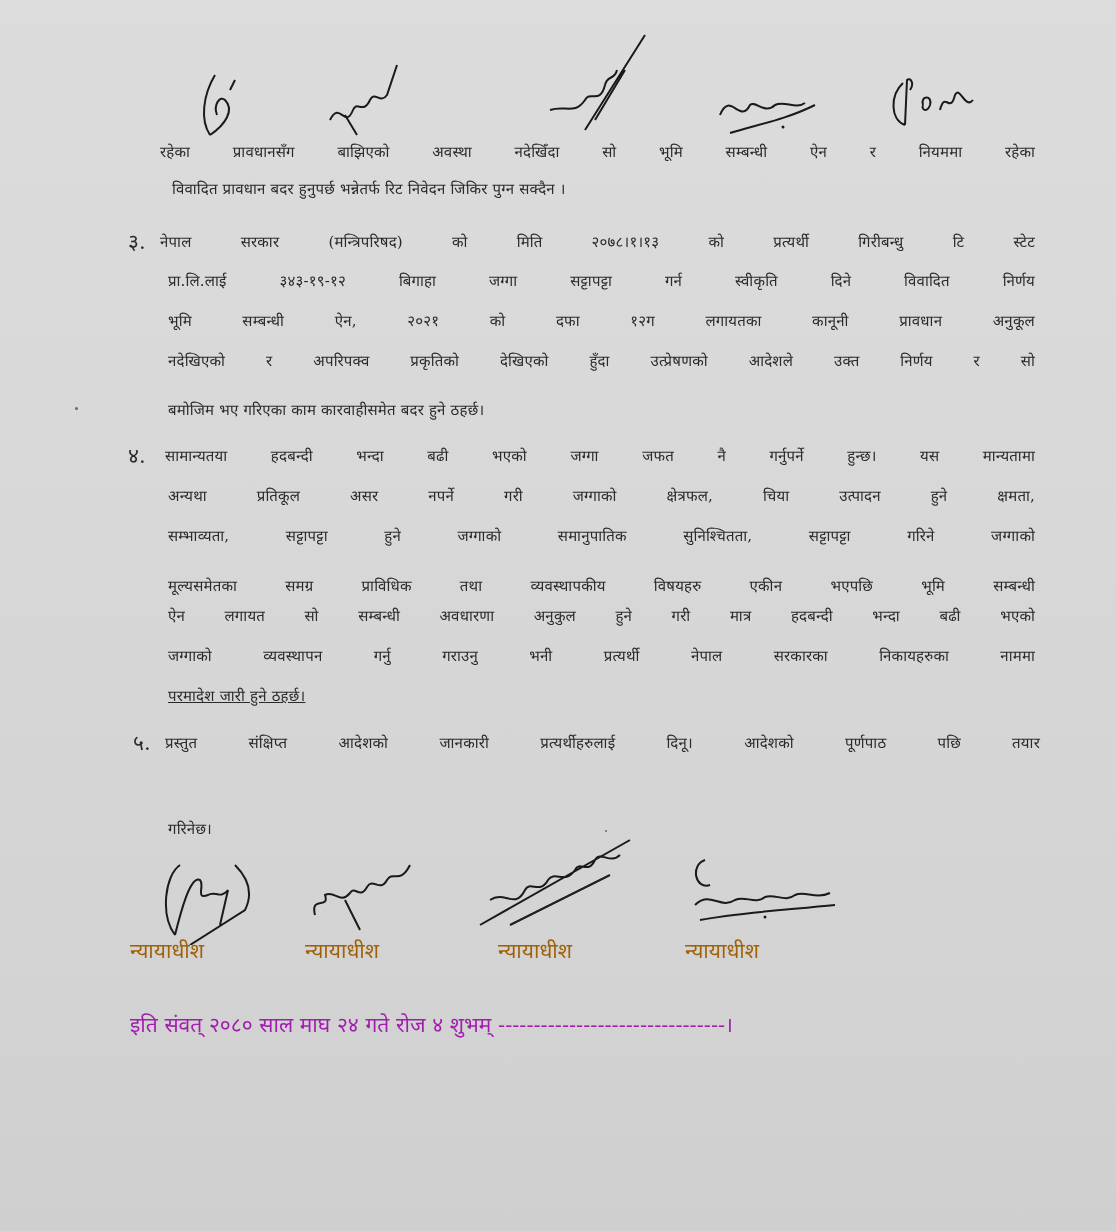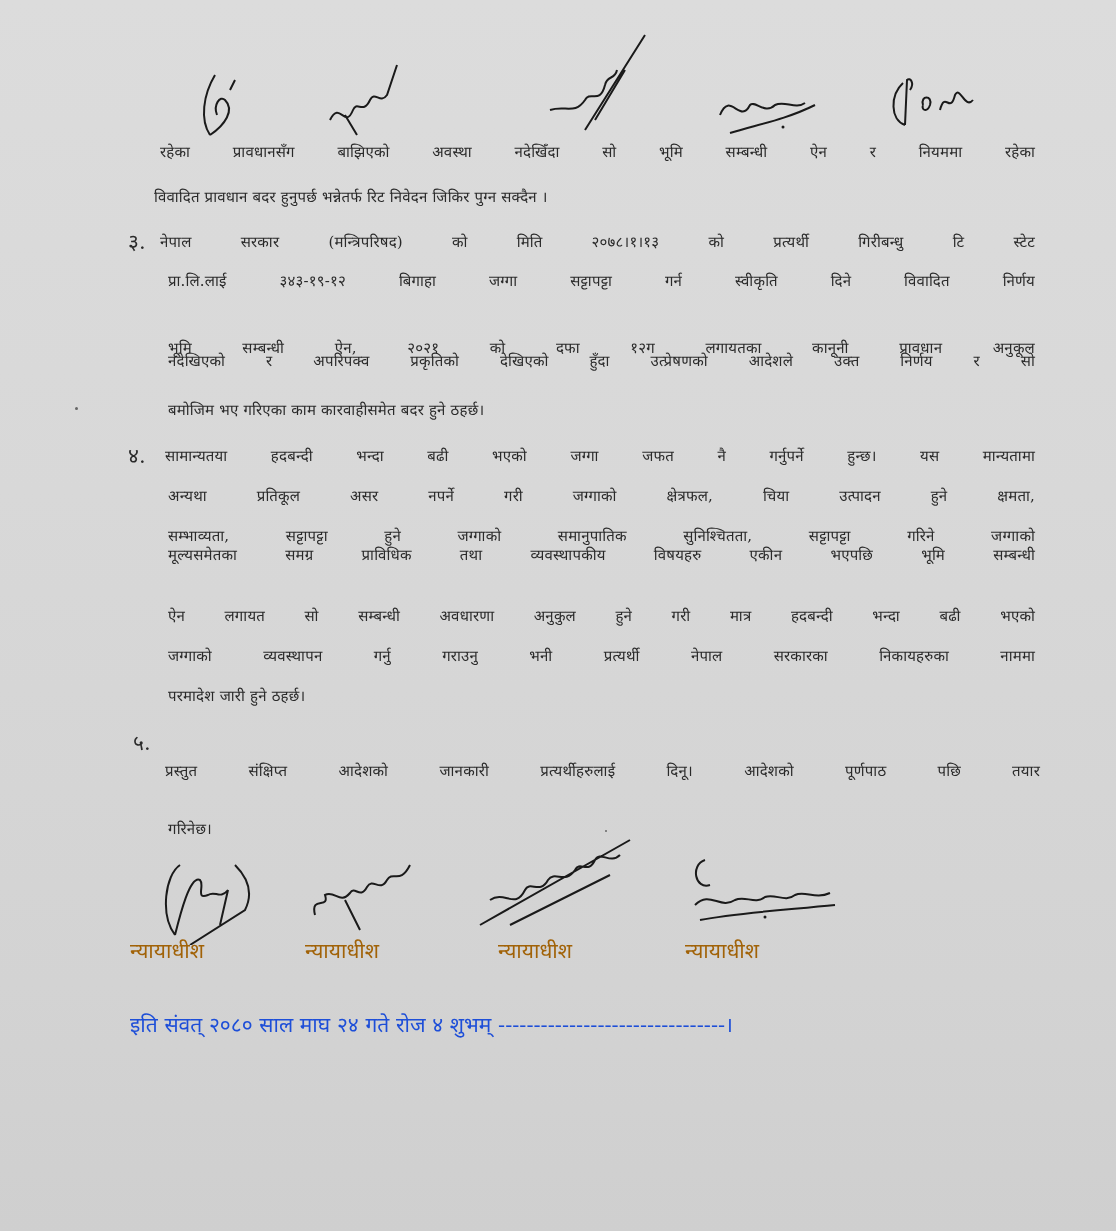--- a/index.html
+++ b/index.html
@@ -60,21 +60,21 @@
       position: absolute;
       bottom: 0;
       left: 0;
     }
     .closing {
       position: absolute;
       left: 130px; top: 1010px;
       font-size: 21px;
       line-height: 30px;
       white-space: nowrap;
-      color: #1d4ed8;
+      color: #a21caf;
     }
     .speck {
       position: absolute;
       width: 3px; height: 3px;
       background: #666;
       border-radius: 50%;
     }
   </style>
 </head>
 <body>
@@ -104,40 +104,40 @@
         </svg>
     </div>
     <div class="sig" style="left:735px; top:45px;">
       <svg width="100" height="60" viewBox="0 0 100 60">
           <path d="M18 8 C 5 20, 5 45, 20 50 M20 50 L 22 5 C 25 2, 30 8, 25 15 M38 30 C 35 20, 48 20, 45 30 C 42 38, 36 35, 38 30 M55 35 C 60 15, 65 40, 70 20 C 75 10, 80 35, 88 25" stroke="#1a1a1a" stroke-width="2" fill="none"></path>
         </svg>
     </div>
   </div>
 
   <div class="text-line justify" style="left:160px; top:137px; width:875px;">रहेका प्रावधानसँग बाझिएको अवस्था नदेखिँदा सो भूमि सम्बन्धी ऐन र नियममा रहेका</div>
-  <div class="text-line" style="left:154px; top:174px;margin-top:8px;">विवादित प्रावधान बदर हुनुपर्छ भन्नेतर्फ रिट निवेदन जिकिर पुग्न सक्दैन ।</div>
+  <div class="text-line" style="left:172px; top:174px;">विवादित प्रावधान बदर हुनुपर्छ भन्नेतर्फ रिट निवेदन जिकिर पुग्न सक्दैन ।</div>
 
   <div class="num" style="left:128px; top:227px;">३.</div>
   <div class="text-line justify" style="left:160px; top:227px; width:875px;">नेपाल सरकार (मन्त्रिपरिषद) को मिति २०७८।१।१३ को प्रत्यर्थी गिरीबन्धु टि स्टेट</div>
   <div class="text-line justify" style="left:168px; top:266px; width:867px;">प्रा.लि.लाई ३४३-१९-१२ बिगाहा जग्गा सट्टापट्टा गर्न स्वीकृति दिने विवादित निर्णय</div>
-  <div class="text-line justify" style="left:168px; top:306px; width:867px;margin-top:27px;">भूमि सम्बन्धी ऐन, २०२१ को दफा १२ग लगायतका कानूनी प्रावधान अनुकूल</div>
+  <div class="text-line justify" style="left:168px; top:306px; width:867px;">भूमि सम्बन्धी ऐन, २०२१ को दफा १२ग लगायतका कानूनी प्रावधान अनुकूल</div>
   <div class="text-line justify" style="left:168px; top:346px; width:867px;">नदेखिएको र अपरिपक्व प्रकृतिको देखिएको हुँदा उत्प्रेषणको आदेशले उक्त निर्णय र सो</div>
   <div class="text-line" style="left:168px; top:395px;">बमोजिम भए गरिएका काम कारवाहीसमेत बदर हुने ठहर्छ।</div>
 
   <div class="num" style="left:128px; top:441px;">४.</div>
   <div class="text-line justify" style="left:165px; top:441px; width:870px;">सामान्यतया हदबन्दी भन्दा बढी भएको जग्गा जफत नै गर्नुपर्ने हुन्छ। यस मान्यतामा</div>
   <div class="text-line justify" style="left:168px; top:481px; width:867px;">अन्यथा प्रतिकूल असर नपर्ने गरी जग्गाको क्षेत्रफल, चिया उत्पादन हुने क्षमता,</div>
   <div class="text-line justify" style="left:168px; top:521px; width:867px;">सम्भाव्यता, सट्टापट्टा हुने जग्गाको समानुपातिक सुनिश्चितता, सट्टापट्टा गरिने जग्गाको</div>
-  <div class="text-line justify" style="left:168px; top:540px; width:867px;">मूल्यसमेतका समग्र प्राविधिक तथा व्यवस्थापकीय विषयहरु एकीन भएपछि भूमि सम्बन्धी</div>
+  <div class="text-line justify" style="left:168px; top:571px; width:867px;">मूल्यसमेतका समग्र प्राविधिक तथा व्यवस्थापकीय विषयहरु एकीन भएपछि भूमि सम्बन्धी</div>
   <div class="text-line justify" style="left:168px; top:641px; width:867px;">जग्गाको व्यवस्थापन गर्नु गराउनु भनी प्रत्यर्थी नेपाल सरकारका निकायहरुका नाममा</div>
   <div class="text-line justify" style="left:168px; top:601px; width:867px;">ऐन लगायत सो सम्बन्धी अवधारणा अनुकुल हुने गरी मात्र हदबन्दी भन्दा बढी भएको</div>
-  <div class="text-line" style="left:168px; top:681px;">परमादेश जारी हुने ठहर्छ।</div>
+  <div class="text-line" style="left:168px; top:681px;text-decoration:underline;">परमादेश जारी हुने ठहर्छ।</div>
 
   <div class="num" style="left:133px; top:728px;">५.</div>
-  <div class="text-line justify" style="left:165px; top:728px; width:875px;margin-top:28px;">प्रस्तुत संक्षिप्त आदेशको जानकारी प्रत्यर्थीहरुलाई दिनू। आदेशको पूर्णपाठ पछि तयार</div>
+  <div class="text-line justify" style="left:165px; top:728px; width:875px;">प्रस्तुत संक्षिप्त आदेशको जानकारी प्रत्यर्थीहरुलाई दिनू। आदेशको पूर्णपाठ पछि तयार</div>
   <div class="text-line" style="left:168px; top:814px;text-align:right;">गरिनेछ।</div>
 
   <div class="bottom-sig" style="left:130px; top:855px; width:140px; height:110px;">
     <svg class="sig" style="left:20px; top:0;" width="110" height="90" viewBox="0 0 110 90">
         <path d="M30 10 C 15 20, 10 60, 25 80 M25 80 C 30 60, 40 20, 50 25 C 55 30, 45 45, 58 40 C 65 35, 70 45, 78 35 L 70 70 M85 10 C 95 20, 105 35, 95 55 L 40 90" stroke="#1a1a1a" stroke-width="2" fill="none"></path>
       </svg>
     <span class="title">न्यायाधीश</span>
   </div>
   <div class="bottom-sig" style="left:305px; top:855px; width:140px; height:110px;">
     <svg class="sig" style="left:0; top:0;" width="120" height="80" viewBox="0 0 120 80">

